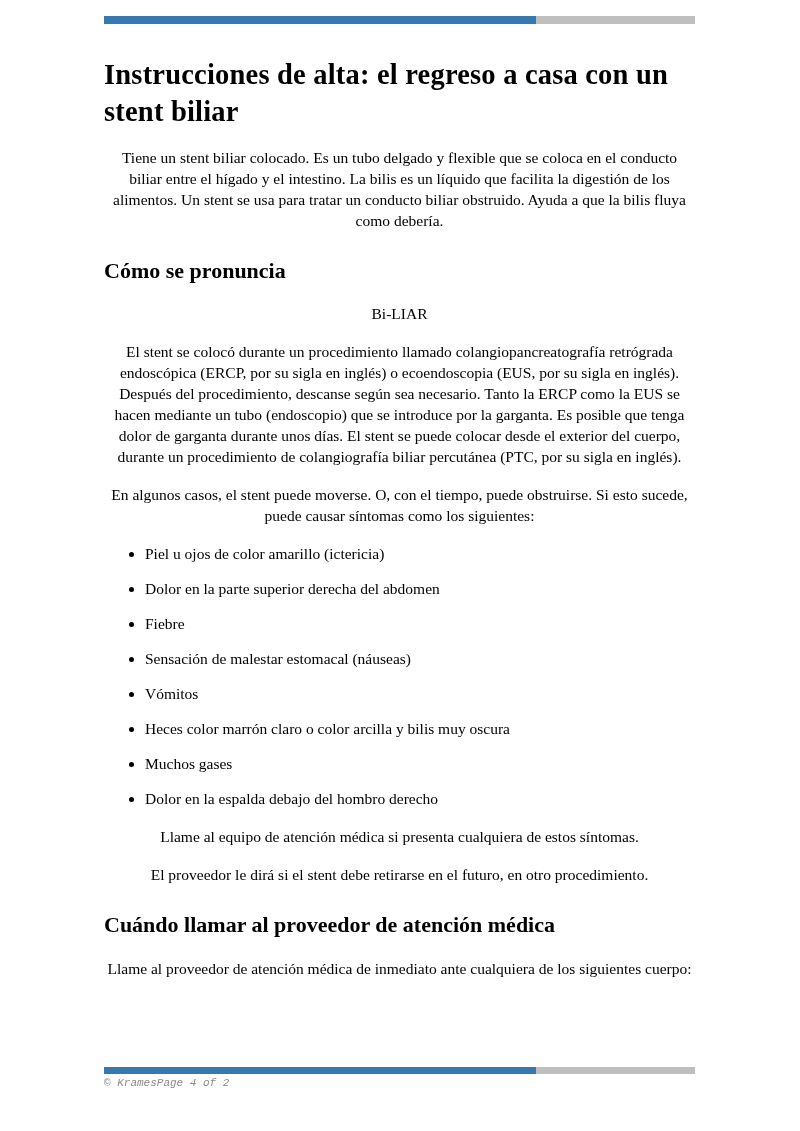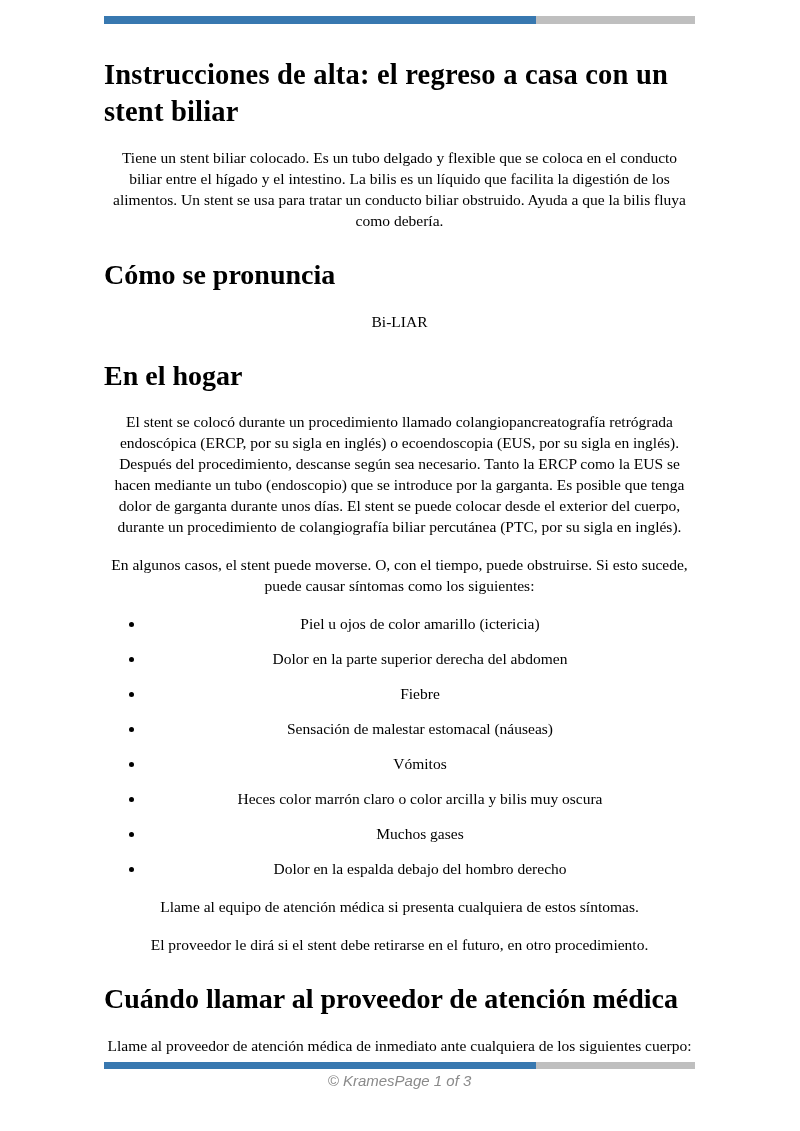--- a/index.html
+++ b/index.html
@@ -27,49 +27,48 @@
     margin: 32px 0 0 0;
     letter-spacing: 0.2px;
   }
   p.body-text {
     font-size: 15.5px;
     line-height: 21px;
     margin: 17px 0;
     text-align: center;
   }
   h2.section-heading {
-    font-size: 28px;
+    font-size: 22px;
     line-height: 1.2;
     font-weight: bold;
     margin: 27px 0 19px 0;
   }
   ul.bullet-list {
     font-size: 15.5px;
     line-height: 21px;
     margin: 16px 0 10px 0;
     padding-left: 41px;
-    text-align: center;
   }
   ul.bullet-list li { margin-bottom: 14px; }
   ul.bullet-list li:last-child { margin-bottom: 0; margin-top: 13px; }
 
   .footer {
     position: absolute;
     left: 104px;
     right: 105px;
     bottom: 17px;
   }
   .footer .bar { height: 7px; }
   .footer-row {
     display: flex;
-    justify-content: center;
+    justify-content: flex-start;
     margin-top: 3px;
-    font-family: Liberation Sans, sans-serif;
+    font-family: Liberation Mono, monospace;
     font-style: italic;
-    font-size: 15px;
+    font-size: 11px;
     color: #8a8a8a;
   }
 </style>
 </head>
 <body>
 
 <div class="page">
   <div class="content">
 
     <div class="bar">
@@ -77,21 +76,20 @@
       <div class="bar-gray"></div>
     </div>
 
     <h1 class="doc-title">Instrucciones de alta: el regreso a casa con un stent biliar</h1>
 
     <p class="body-text">Tiene un stent biliar colocado. Es un tubo delgado y flexible que se coloca en el conducto biliar entre el hígado y el intestino. La bilis es un líquido que facilita la digestión de los alimentos. Un stent se usa para tratar un conducto biliar obstruido. Ayuda a que la bilis fluya como debería.</p>
 
     <h2 class="section-heading">Cómo se pronuncia</h2>
     <p class="body-text">Bi-LIAR</p>
 
-    <h2 class="section-heading">En el hogar</h2>
     <p class="body-text">El stent se colocó durante un procedimiento llamado colangiopancreatografía retrógrada endoscópica (ERCP, por su sigla en inglés) o ecoendoscopia (EUS, por su sigla en inglés). Después del procedimiento, descanse según sea necesario. Tanto la ERCP como la EUS se hacen mediante un tubo (endoscopio) que se introduce por la garganta. Es posible que tenga dolor de garganta durante unos días. El stent se puede colocar desde el exterior del cuerpo, durante un procedimiento de colangiografía biliar percutánea (PTC, por su sigla en inglés).</p>
     <p class="body-text">En algunos casos, el stent puede moverse. O, con el tiempo, puede obstruirse. Si esto sucede, puede causar síntomas como los siguientes:</p>
 
     <ul class="bullet-list">
       <li>Piel u ojos de color amarillo (ictericia)</li>
       <li>Dolor en la parte superior derecha del abdomen</li>
       <li>Fiebre</li>
       <li>Sensación de malestar estomacal (náuseas)</li>
       <li>Vómitos</li>
       <li>Heces color marrón claro o color arcilla y bilis muy oscura</li>
@@ -108,16 +106,16 @@
 
   </div>
 
   <div class="footer">
     <div class="bar">
       <div class="bar-blue"></div>
       <div class="bar-gray"></div>
     </div>
     <div class="footer-row">
       <span>© Krames</span>
-      <span>Page 1 of 3</span>
+      <span>Page 4 of 2</span>
     </div>
   </div>
 </div>
 
 </body></html>

